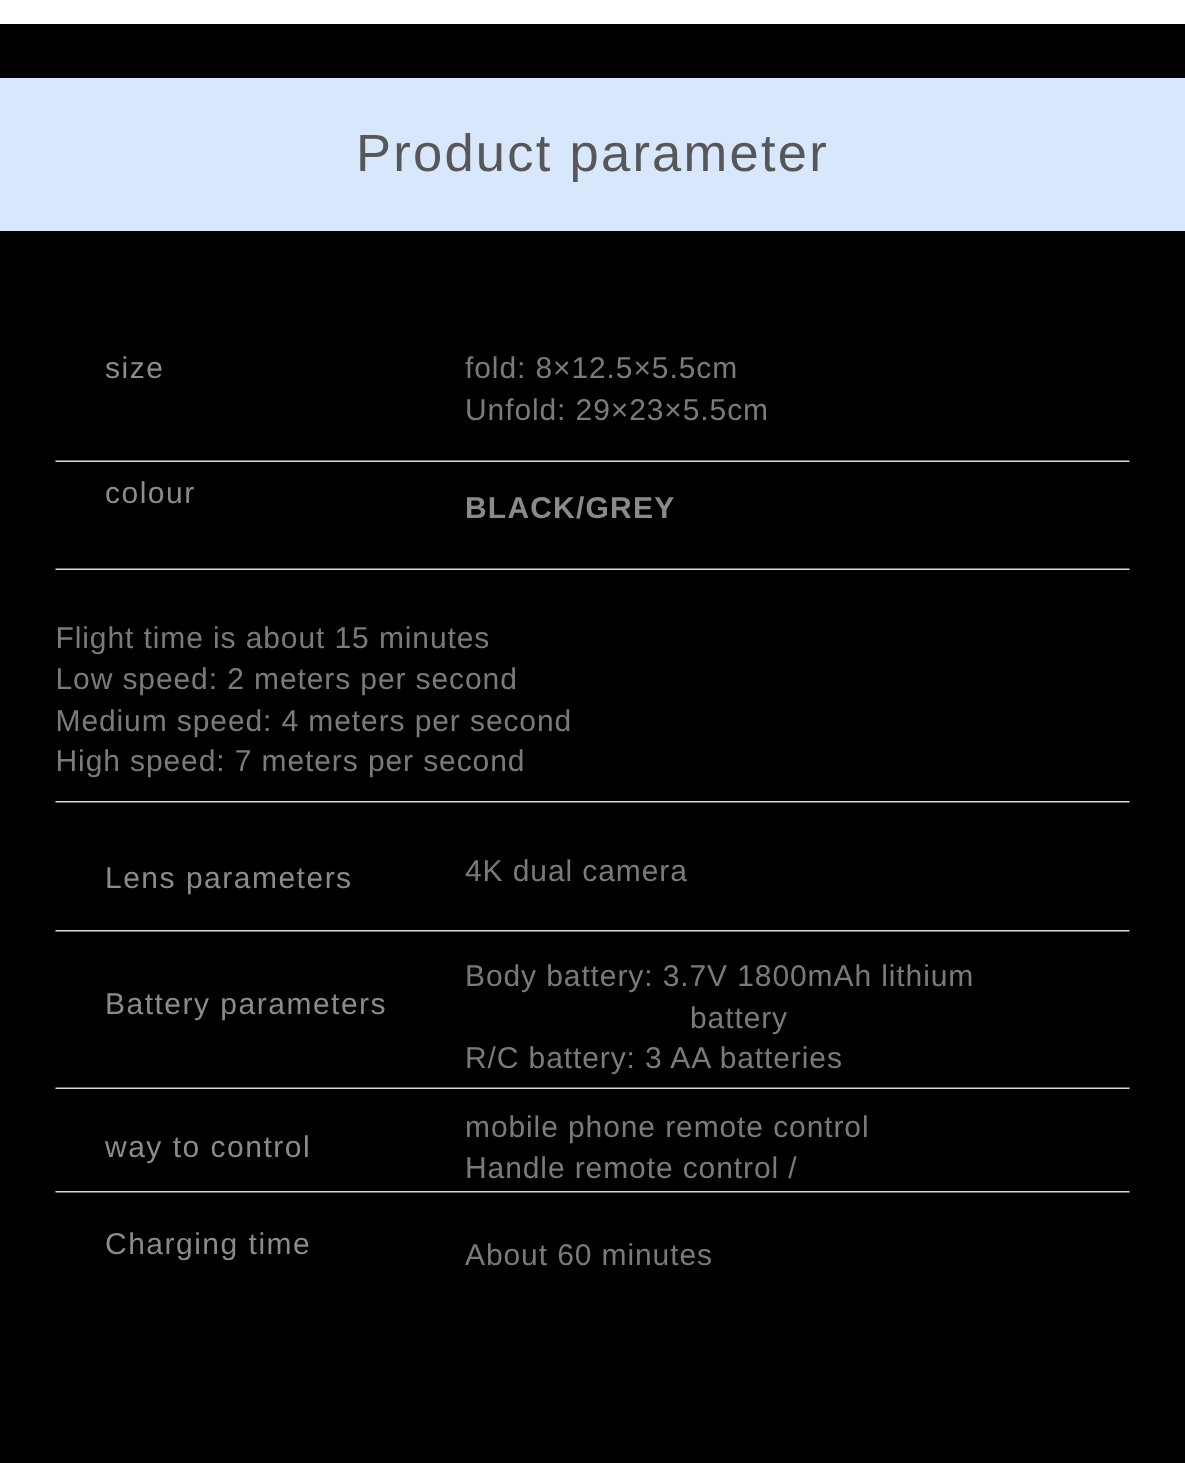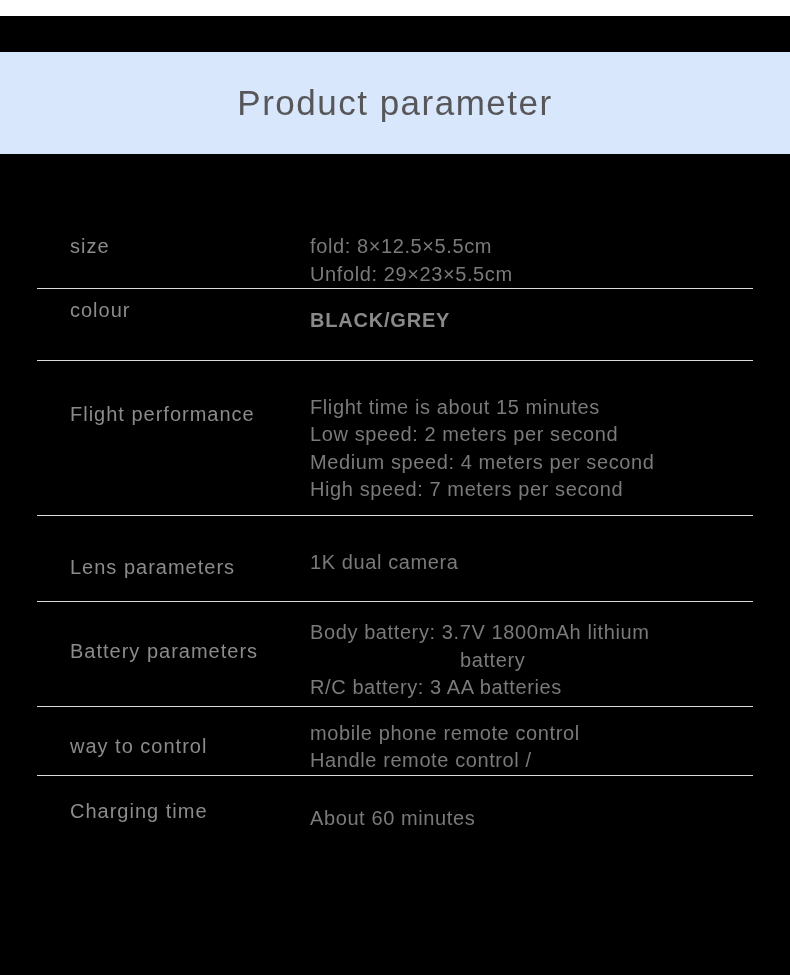--- a/index.html
+++ b/index.html
@@ -53,21 +53,21 @@
     font-size: 20px;
     letter-spacing: 0.6px;
     color: #7a7a7a;
     line-height: 27.5px;
   }
   .value-line { min-height: 27.5px; }
   .bold-value { font-weight: 700; color: #8a8a8a; letter-spacing: 0.8px; }
   .line-indent { margin-left: 150px; }
 
   
-  .row-size     { padding-top: 79px; }
+  .row-size     { padding-top: 79px; padding-bottom: 19px; }
   .row-colour   { padding-top: 8px;  padding-bottom: 25px; }
   .row-colour   .row-value { margin-top: 10px; }
   .row-flight   { padding-top: 33px; padding-bottom: 11px; }
   .row-flight   .row-label { margin-top: 7px; }
   .row-lens     { padding-top: 33px; padding-bottom: 20px; }
   .row-lens     .row-label { margin-top: 5px; }
   .row-battery  { padding-top: 17px; padding-bottom: 4px; }
   .row-battery  .row-label { margin-top: 19px; }
   .row-way      { padding-top: 13px; padding-bottom: 0px; }
   .row-way      .row-label { margin-top: 13px; }
@@ -95,33 +95,32 @@
     </div>
 
     <div class="spec-row row-colour">
       <div class="row-label">colour</div>
       <div class="row-value">
         <div class="value-line bold-value">BLACK/GREY</div>
       </div>
     </div>
 
     <div class="spec-row row-flight">
-      <div class="row-label">Flight performance</div>
       <div class="row-value">
         <div class="value-line">Flight time is about 15 minutes</div>
         <div class="value-line">Low speed: 2 meters per second</div>
         <div class="value-line">Medium speed: 4 meters per second</div>
         <div class="value-line">High speed: 7 meters per second</div>
       </div>
     </div>
 
     <div class="spec-row row-lens">
       <div class="row-label">Lens parameters</div>
       <div class="row-value">
-        <div class="value-line">1K dual camera</div>
+        <div class="value-line">4K dual camera</div>
       </div>
     </div>
 
     <div class="spec-row row-battery">
       <div class="row-label">Battery parameters</div>
       <div class="row-value">
         <div class="value-line">Body battery: 3.7V 1800mAh lithium</div>
         <div class="value-line line-indent">battery</div>
         <div class="value-line">R/C battery: 3 AA batteries</div>
       </div>

